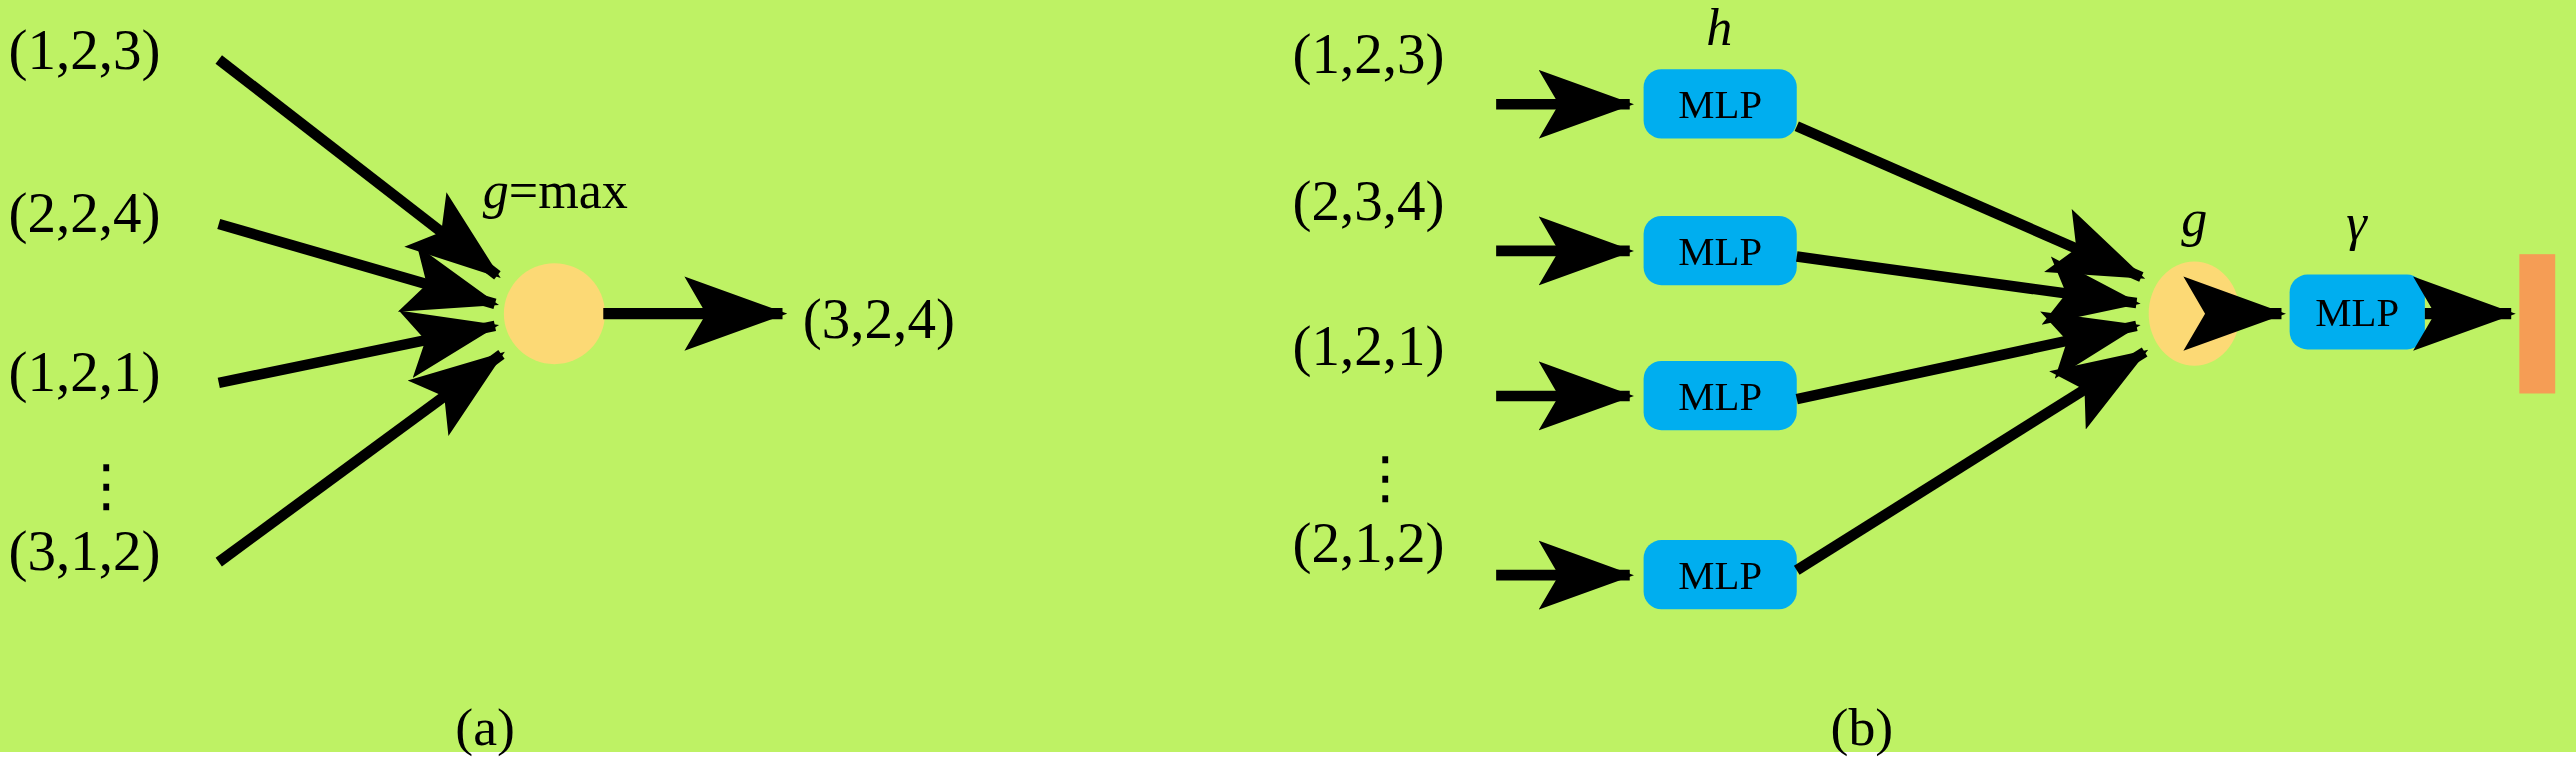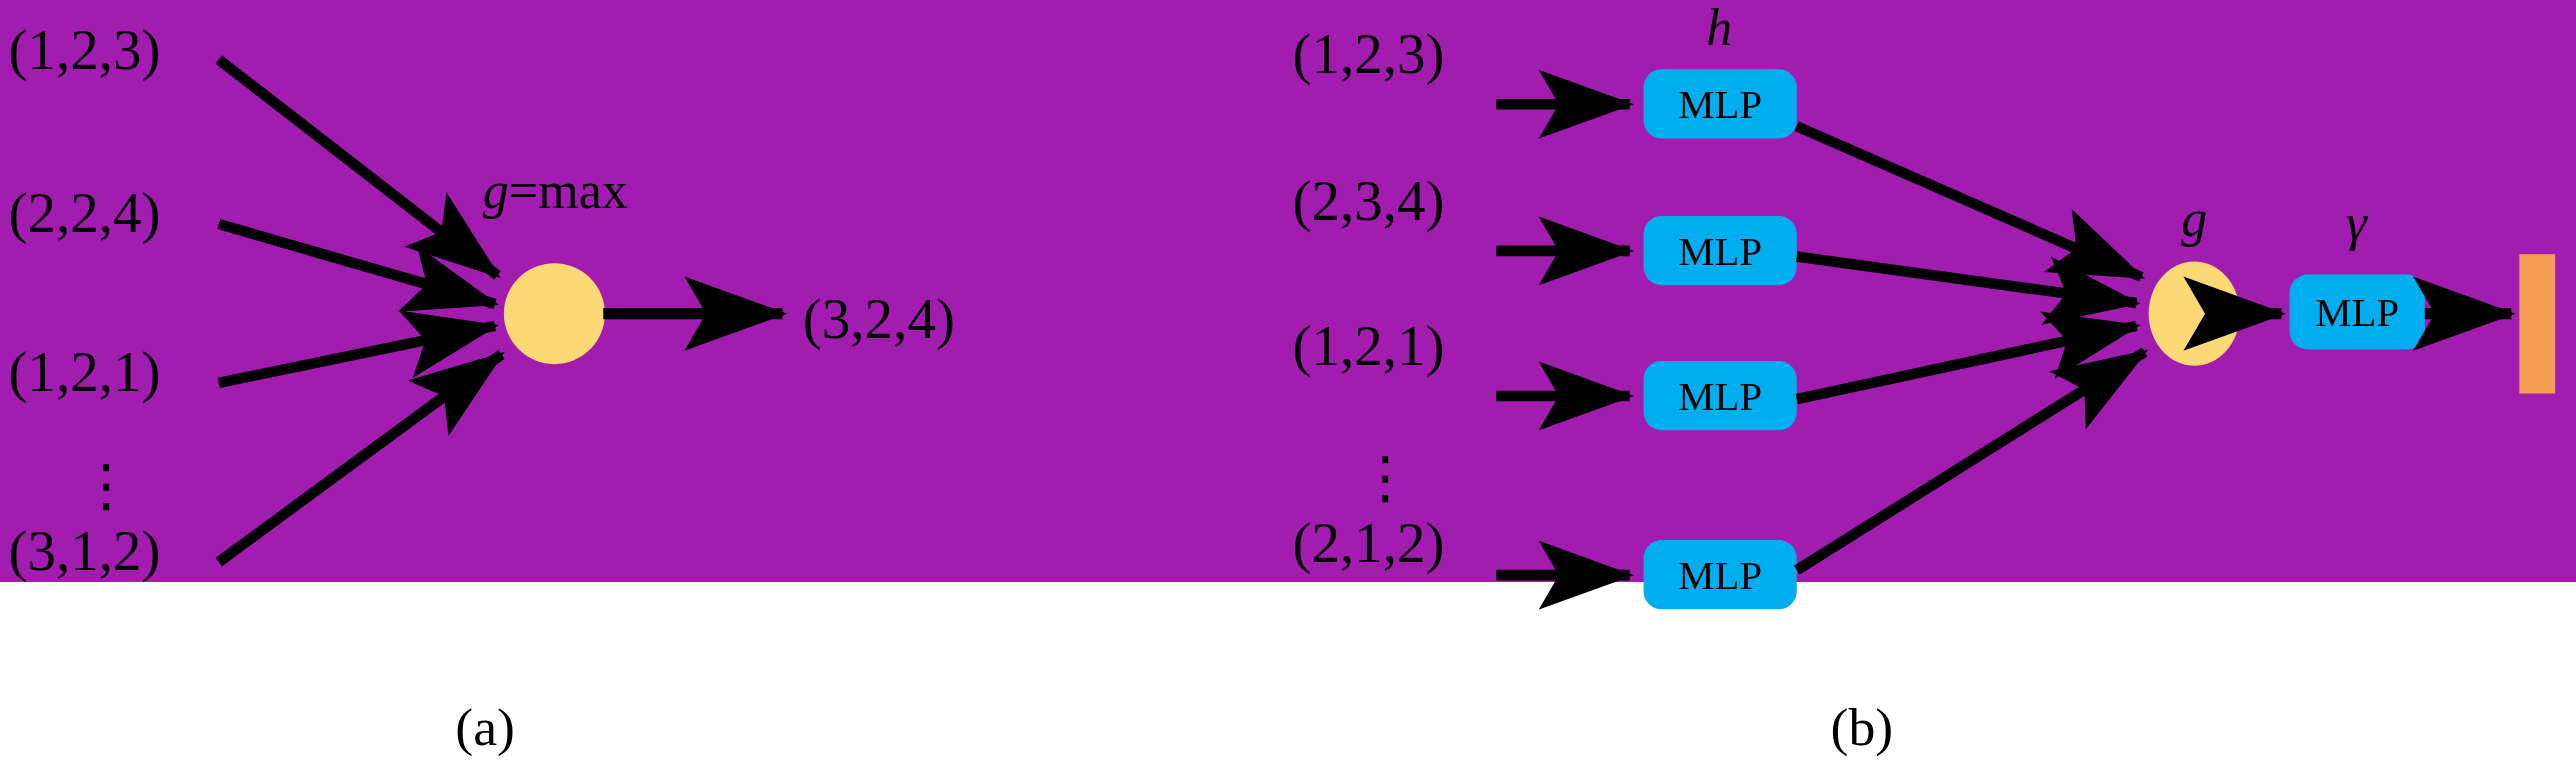--- a/index.html
+++ b/index.html
@@ -1,18 +1,18 @@
 <!DOCTYPE html>
 <html style="font-size:13px"><head>
 <meta charset="utf-8">
 <style>
   html,body{margin:0;padding:0;background:#ffffff;}
   body{width:2576px;height:778px;overflow:hidden;
        font-family:"Liberation Serif","DejaVu Serif",serif;}
-  #stage{position:relative;width:2576px;height:582px;background:#a21caf;}
+  #stage{position:relative;width:2576px;height:752px;background:#bef264;}
   svg#diagram{position:absolute;left:0;top:0;width:2576px;height:778px;display:block;}
   .tuple{font-family:"Liberation Serif","DejaVu Serif",serif;font-size:70px;fill:#000;}
   .mlp-label{font-family:"Liberation Serif","DejaVu Serif",serif;font-size:50px;fill:#000;text-anchor:middle;}
   .fn-label{font-family:"Liberation Serif","DejaVu Serif",serif;font-size:64px;font-style:italic;fill:#000;text-anchor:middle;}
   .gmax-label{font-family:"Liberation Serif","DejaVu Serif",serif;font-size:64px;fill:#000;}
   .gmax-italic{font-style:italic;}
   .panel-caption{font-family:"Liberation Serif","DejaVu Serif",serif;font-size:66px;fill:#000;text-anchor:middle;}
   .dots{font-family:"Liberation Serif","DejaVu Serif",serif;font-size:70px;fill:#000;text-anchor:middle;}
   .edge{stroke:#000;fill:none;}
 </style>

